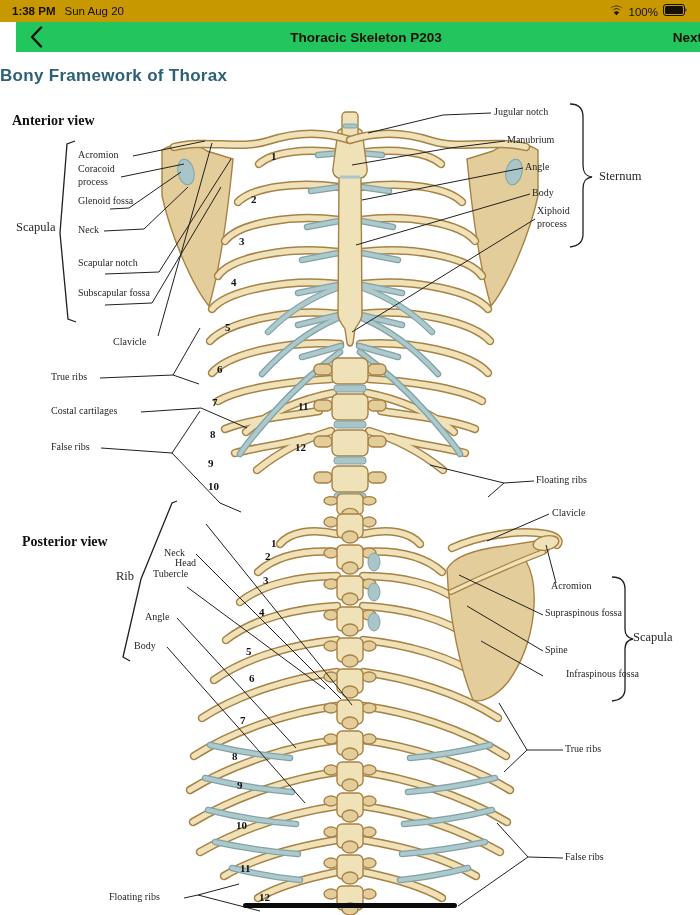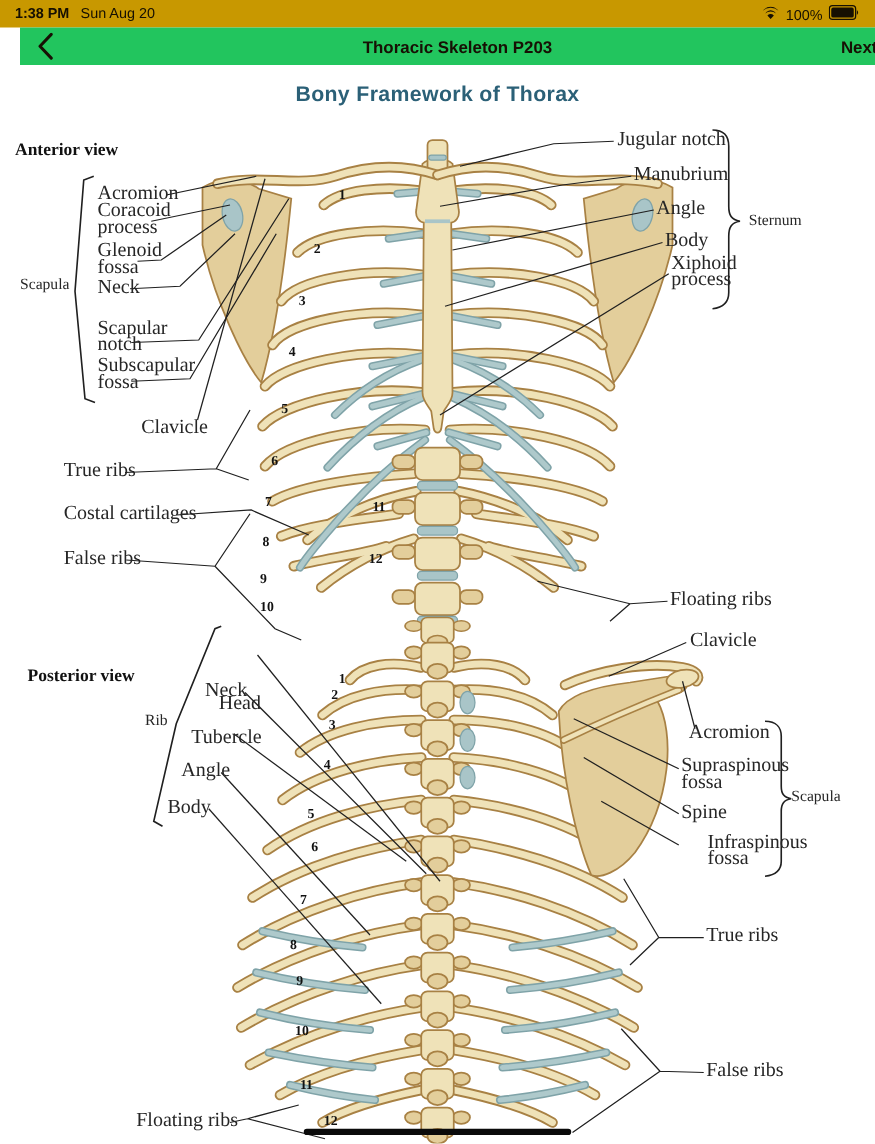--- a/index.html
+++ b/index.html
@@ -12,25 +12,25 @@
   .sb-left{display:flex;gap:9px;align-items:flex-start;}
   .sb-time{font-weight:bold;}
   .sb-right{display:flex;gap:5px;align-items:flex-end;}
   .navbar{position:absolute;left:16px;top:22px;width:700px;height:30px;background:#22c55e;
           display:flex;align-items:center;justify-content:space-between;box-sizing:border-box;
           padding:0 14px;color:#171004;}
   .nav-title{position:absolute;left:0;right:0;text-align:center;font-weight:bold;font-size:13.5px;}
   .nav-next{font-size:13.5px;z-index:2;cursor:pointer;font-weight:bold;}
   .nav-back{z-index:2;cursor:pointer;display:flex;align-items:center;}
   
-  .page-title{position:absolute;left:0;top:66px;width:700px;text-align:center;
+  .page-title{position:absolute;left:0;top:66px;width:700px;
               font-size:17px;font-weight:bold;color:#2B6077;letter-spacing:.3px;}
   .fig-heading{position:absolute;font-family:"Liberation Serif",serif;font-weight:bold;
                font-size:14px;color:#111;white-space:nowrap;}
-  .lbl{position:absolute;font-family:"Liberation Serif",serif;font-size:16px;line-height:12.5px;
+  .lbl{position:absolute;font-family:"Liberation Serif",serif;font-size:10px;line-height:12.5px;
        color:#262626;white-space:nowrap;}
   .lbl.wrap{white-space:normal;}
   .ribnum{position:absolute;font-family:"Liberation Serif",serif;font-weight:bold;
           font-size:11px;color:#111;}
   .art{position:absolute;left:0;top:0;width:700px;height:915px;}
   
   .bone-o{fill:none;stroke:#A8814441;stroke:#A88144;stroke-width:8.5;stroke-linecap:round;}
   .bone-i{fill:none;stroke:#EFE2B8;stroke-width:5.5;stroke-linecap:round;}
   .cart-o{fill:none;stroke:#7FA3A8;stroke-width:6.5;stroke-linecap:round;}
   .cart-i{fill:none;stroke:#AEC9CB;stroke-width:4;stroke-linecap:round;}
@@ -427,21 +427,21 @@
   <div class="lbl" style="left:494px;top:106px;">Jugular notch</div>
   <div class="lbl" style="left:507px;top:134px;">Manubrium</div>
   <div class="lbl" style="left:525px;top:161px;">Angle</div>
   <div class="lbl" style="left:532px;top:187px;">Body</div>
   <div class="lbl wrap" style="left:537px;top:205px;width:56px;">Xiphoid process</div>
   <div class="lbl" style="left:599px;top:170px;font-size:12.5px;">Sternum</div>
   <div class="lbl" style="left:536px;top:474px;">Floating ribs</div>
 
   <div class="lbl" style="left:175px;top:517px;margin-top:40px;">Head</div>
   <div class="lbl" style="left:164px;top:547px;">Neck</div>
-  <div class="lbl" style="left:153px;top:584px;">Tubercle</div>
+  <div class="lbl" style="left:153px;top:568px;">Tubercle</div>
   <div class="lbl" style="left:145px;top:611px;">Angle</div>
   <div class="lbl" style="left:134px;top:640px;">Body</div>
   <div class="lbl" style="left:116px;top:570px;font-size:12.5px;">Rib</div>
   <div class="lbl" style="left:552px;top:507px;">Clavicle</div>
   <div class="lbl" style="left:551px;top:580px;">Acromion</div>
   <div class="lbl wrap" style="left:545px;top:607px;width:92px;">Supraspinous fossa</div>
   <div class="lbl" style="left:545px;top:644px;">Spine</div>
   <div class="lbl wrap" style="left:518px;top:668px;width:86px;margin-left:48px;">Infraspinous fossa</div>
   <div class="lbl" style="left:633px;top:631px;font-size:12.5px;">Scapula</div>
   <div class="lbl" style="left:565px;top:743px;">True ribs</div>

